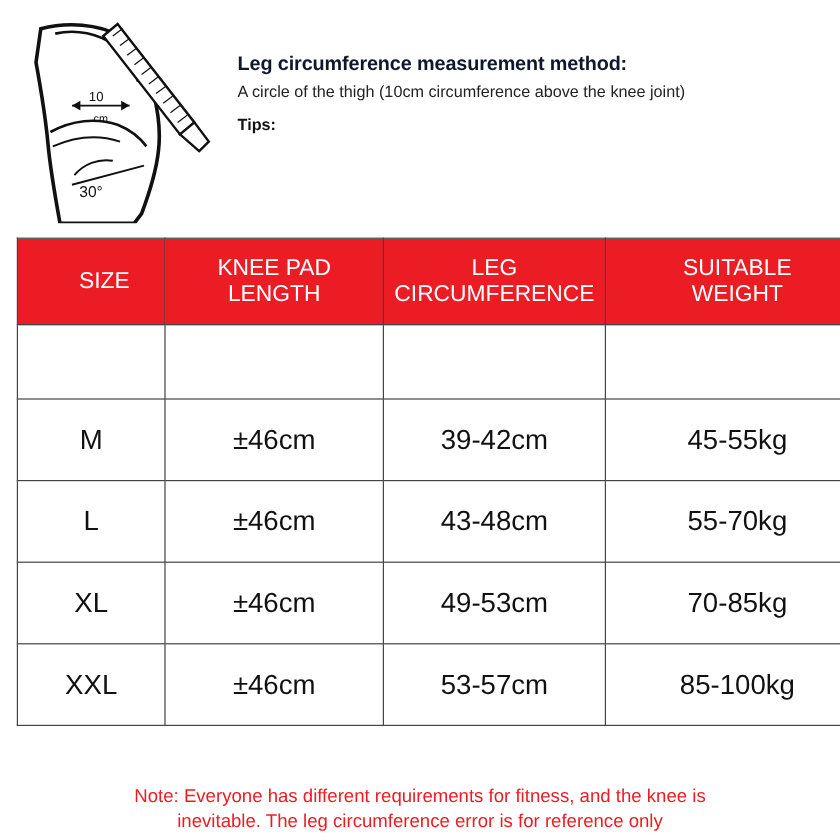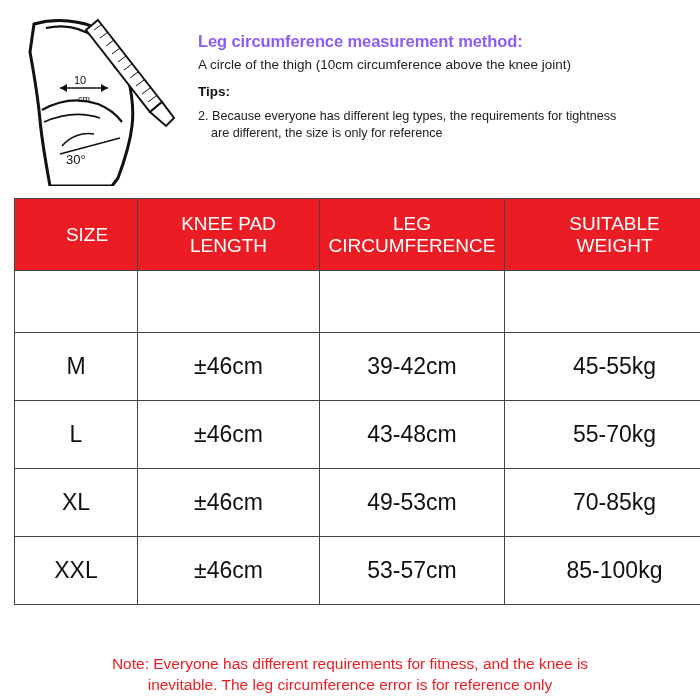--- a/index.html
+++ b/index.html
@@ -39,22 +39,22 @@
     display: block;
   }
   .top-text {
     flex: 1 1 auto;
     padding-left: 12px;
     padding-top: 14px;
   }
   .headline {
     font-size: 16.5px;
     font-weight: bold;
-    color: #8b5cf6;
-    margin: 4px 0 6px 0;
+    color: #0f172a;
+    margin: 16px 0 6px 0;
     letter-spacing: -0.1px;
   }
   .subline {
     font-size: 13.5px;
     color: #222;
     margin: 0 0 12px 0;
   }
   .tips-label {
     font-size: 13.5px;
     font-weight: bold;
@@ -170,24 +170,20 @@
         <path d="M46 132 A34 34 0 0 1 78 120" fill="none" stroke="#111" stroke-width="1.6"></path>
         <line x1="44" y1="140" x2="104" y2="124" stroke="#111" stroke-width="1.6"></line>
         <text x="50" y="150" font-family="Liberation Sans, sans-serif" font-size="13" fill="#111">30°</text>
       </svg>
     </div>
 
     <div class="top-text">
       <h1 class="headline">Leg circumference measurement method:</h1>
       <p class="subline">A circle of the thigh (10cm circumference above the knee joint)</p>
       <p class="tips-label">Tips:</p>
-      <p class="tip">
-        <span>2. Because everyone has different leg types, the requirements for tightness</span>
-        <span class="cont">are different, the size is only for reference</span>
-      </p>
     </div>
   </div>
 
   <div class="table-wrap">
     <table class="size-table">
       <thead>
         <tr>
           <th class="col-size">
             <div>SIZE</div>
           </th>

